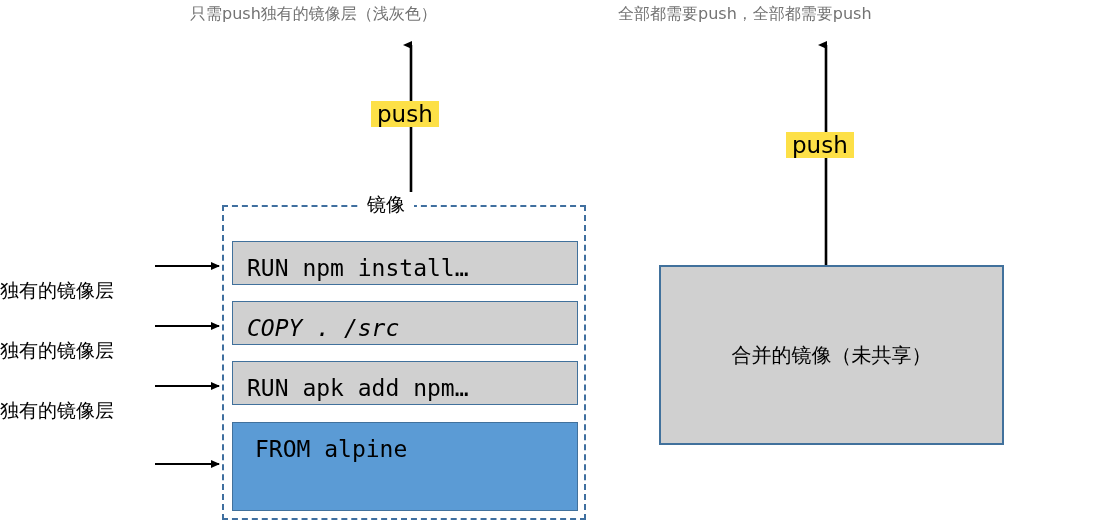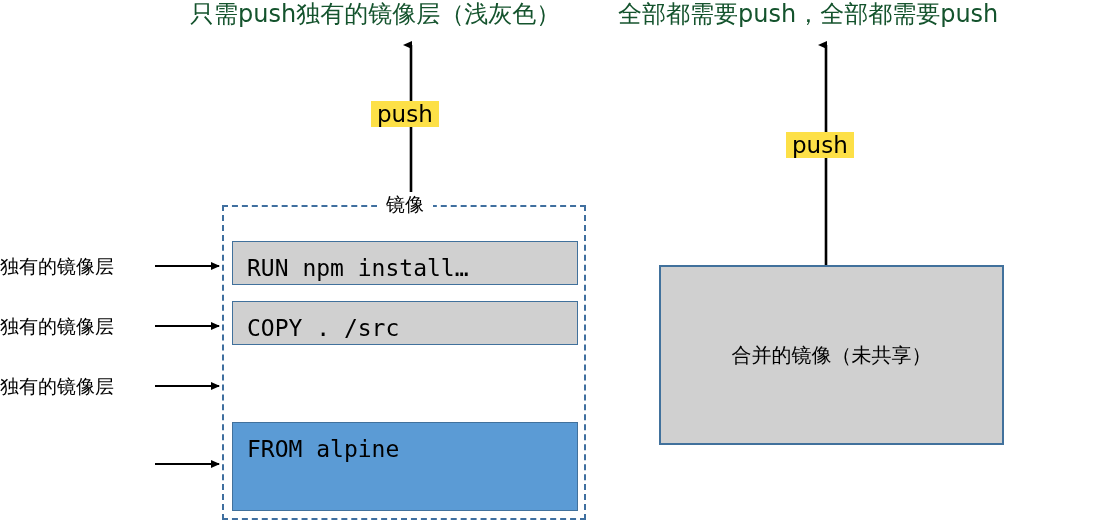--- a/index.html
+++ b/index.html
@@ -17,24 +17,24 @@
   }
   .canvas {
     position: absolute;
     left: 0; top: 0;
     width: 1111px;
     height: 524px;
   }
   
   .title {
     position: absolute;
-    font-size: 24px;
+    font-size: 16px;
     line-height: 24px;
     white-space: nowrap;
-    color: #14532d;
+    color: #737373;
   }
   #title-left  { left: 190px; top: 2px; }
   #title-right { left: 618px; top: 2px; }
 
   
   .push-arrow-svg {
     position: absolute;
   }
   .push-label {
     position: absolute;
@@ -52,21 +52,21 @@
     position: absolute;
     left: 222px;
     top: 205px;
     width: 364px;
     height: 315px;
     border: 2px dashed #3f6f9f;
     box-sizing: border-box;
   }
   #image-group-label {
     position: absolute;
-    left: 377px;
+    left: 358px;
     top: 192px;
     font-size: 19px;
     line-height: 24px;
     background: #ffffff;
     padding: 0 9px;
     white-space: nowrap;
   }
   .layer {
     position: absolute;
     left: 232px;
@@ -77,28 +77,28 @@
     font-size: 23px;
     color: #000;
   }
   .layer.unique {
     background: #d0d0d0;
     height: 44px;
     line-height: 52px;
     padding-left: 14px;
   }
   #layer-run-npm  { top: 241px; }
-  #layer-copy-src { top: 301px; }
+  #layer-copy-src { top: 301px; font-style: italic; }
   #layer-run-apk  { top: 361px; }
 
   #layer-from-alpine {
     top: 422px;
     height: 89px;
     background: #5b9bd5;
-    padding: 9px 14px 0 14px;
+    padding: 9px 14px 0 22px;
   }
   #layer-from-alpine .cmd {
     display: block;
     font-family: "DejaVu Sans Mono", "Liberation Mono", monospace;
     font-size: 23px;
     line-height: 34px;
     text-align: left;
   }
   #layer-from-alpine .sub {
     display: block;
@@ -110,20 +110,21 @@
   }
 
   
   .side-label {
     position: absolute;
     left: 0px;
     font-size: 19px;
     line-height: 24px;
     white-space: nowrap;
     color: #000;
+    margin-top: 24px;
   }
   #side-label-1 { top: 254px; }
   #side-label-2 { top: 314px; }
   #side-label-3 { top: 374px; }
   #side-label-4 { top: 452px; }
 
   
   #merged-image {
     position: absolute;
     left: 659px;
@@ -176,20 +177,23 @@
   <div id="image-group-label">镜像</div>
 
   <div class="layer unique" id="layer-run-npm">
     <span>RUN npm install…</span>
   </div>
 
   <div class="layer unique" id="layer-copy-src">
     <span>COPY . /src</span>
   </div>
 
+  <div class="layer unique" id="layer-run-apk">
+    <span>RUN apk add npm…</span>
+  </div>
 
   <div class="layer" id="layer-from-alpine">
     <span class="cmd">FROM alpine</span>
   </div>
 
   <div class="side-label" id="side-label-1">独有的镜像层</div>
   <svg style="position:absolute; left:155px; top:256px;" width="74" height="20" viewBox="0 0 74 20">
     <defs>
       <marker id="arrowR1" markerWidth="10" markerHeight="10" refX="8" refY="5" orient="auto" markerUnits="userSpaceOnUse">
         <path d="M0,1 L9,5 L0,9 z" fill="#000"></path>

